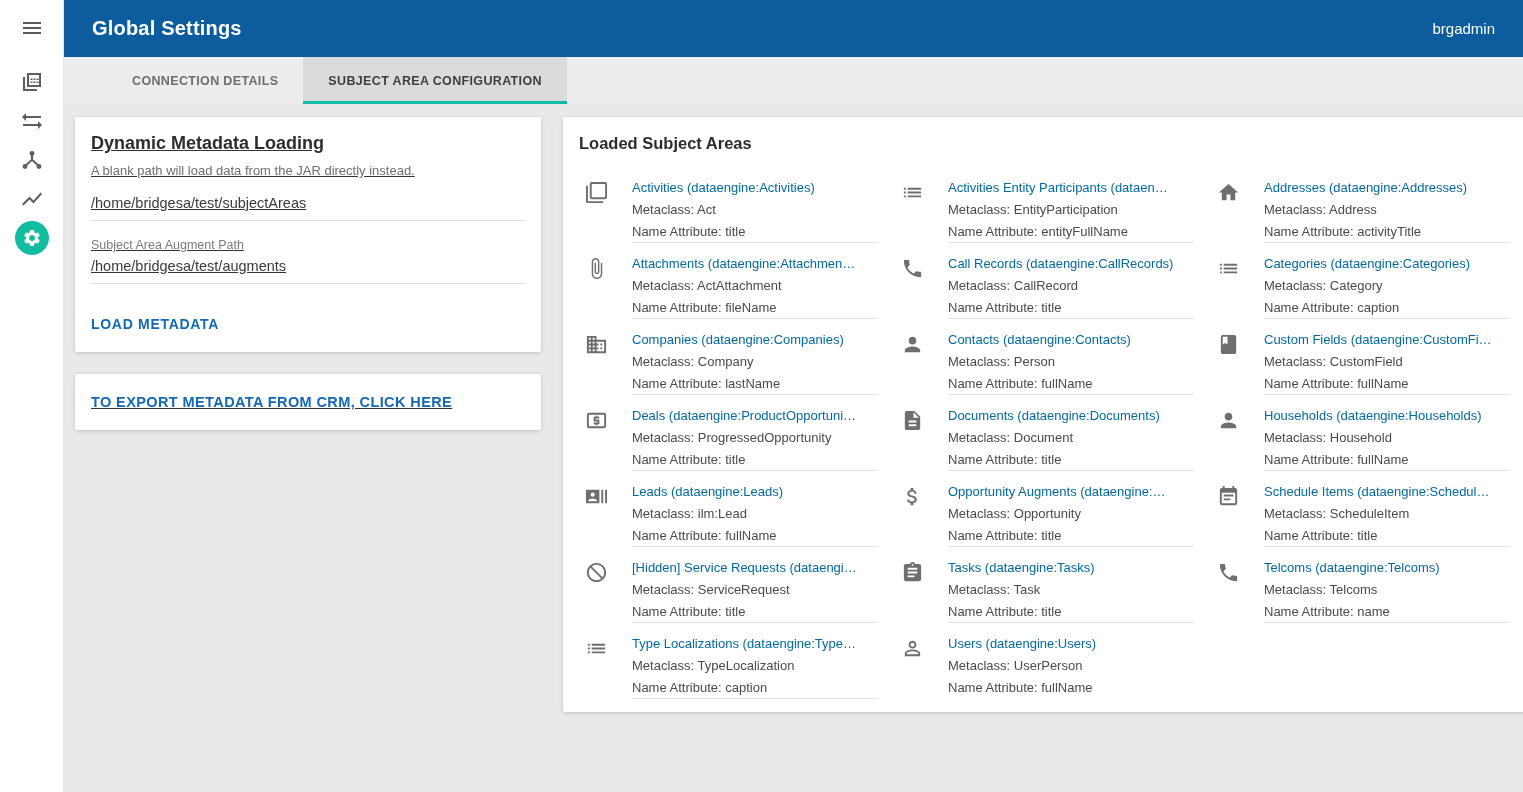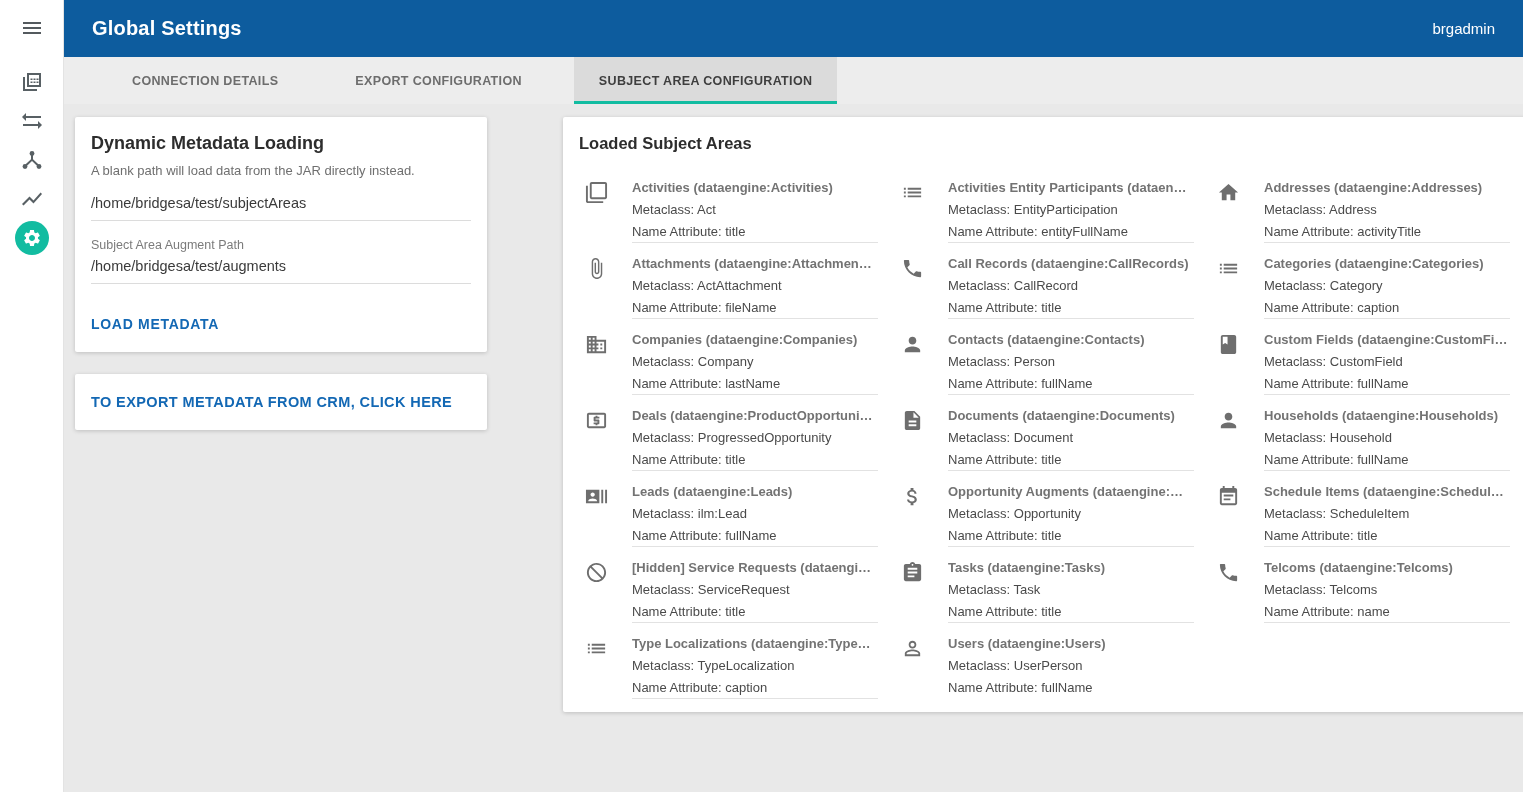--- a/index.html
+++ b/index.html
@@ -36,38 +36,38 @@
     position:absolute; left:64px; top:0; right:0; height:57px;
     background:var(--header-bg,#0d5c9e); color:#fff;
     display:flex; align-items:center; padding:0 28px;gap:24px;
   }
   .header .title { font-size:20px; font-weight:bold; letter-spacing:.2px; }
   .header .user { margin-left:auto; font-size:15px; }
 
   
   .tabbar {
     position:absolute; left:64px; top:57px; right:0; height:47px;
-    background:var(--tabbar-bg,#ededed); display:flex; padding-left:43px;gap:27px;
+    background:var(--tabbar-bg,#ededed); display:flex; padding-left:43px;
   }
   .tab {
     position:relative; padding:0 25px; display:flex; align-items:center;
     font-size:12.5px; font-weight:bold; letter-spacing:.35px;
     color:#6d6d6d; cursor:pointer; white-space:nowrap;
   }
   .tab.active { background:var(--active-tab-bg,#dbdbdb); color:#3e3e3e; }
   .tab.active::after {
     content:""; position:absolute; left:0; right:0; bottom:0; height:3px;
     background:var(--accent,#12bca1);
   }
 
   
   .main { position:absolute; left:64px; top:104px; right:0; bottom:0; }
   .card { background:#fff; border-radius:2px; box-shadow:0 1px 4px rgba(0,0,0,.18); }
 
-  .left-col { position:absolute; left:11px; top:13px; width:412px; }
+  .left-col { position:absolute; left:11px; top:13px; width:466px;text-decoration:underline; }
   .card-meta { padding:16px 16px 18px; }
   .card-meta .c-title { font-size:18px; font-weight:bold; color:#2d2d2d; }
   .card-meta .c-sub { margin-top:9px; font-size:13px; color:#6f6f6f; }
   .field { margin-top:17px; }
   .field .f-label { font-size:12.5px; color:#7b7b7b; }
   .field input {
     display:block; width:100%; margin-top:6px; padding:0 0 9px;
     border:none; border-bottom:1px solid #dcdcdc; outline:none;
     font-family:"Liberation Sans", sans-serif; font-size:14.5px; color:#3a3a3a;
     background:transparent;
@@ -92,21 +92,21 @@
   }
   .sa-item { display:flex; }
   .sa-icon { width:54px; flex:0 0 54px; padding:8px 0 0 7px; color:#6e6e6e; }
   .sa-icon svg { width:23px; height:23px; }
   .sa-body {
     flex:1; margin-right:16px; padding-top:7px; height:70px;
     border-bottom:1px solid #e2e2e2; overflow:hidden;
   }
   .sa-grid > div.sa-item:last-of-type .sa-body { border-bottom:none; }
   .sa-name {
-    font-size:13px; font-weight:bold; color:#737373;
+    font-size:13px; font-weight:normal; color:#0369a1;
     white-space:nowrap; overflow:hidden;
   }
   .sa-line { margin-top:7px; font-size:13px; color:#4a4a4a; white-space:nowrap; overflow:hidden; }
 </style>
 </head>
 <body>
 
 <div class="sidebar">
   <div class="menu-btn">
     <span><svg viewBox="0 0 24 24" aria-hidden="true">
@@ -157,23 +157,20 @@
 
 <div class="header">
   <div class="title">Global Settings</div>
   <div class="user">brgadmin</div>
 </div>
 
 <div class="tabbar">
   <div class="tab">
       <span>CONNECTION DETAILS</span>
     </div>
-    <div class="tab">
-      <span>EXPORT CONFIGURATION</span>
-    </div>
     <div class="tab active">
       <span>SUBJECT AREA CONFIGURATION</span>
     </div>
 </div>
 
 <div class="main">
 
   <div class="left-col">
     <div class="card card-meta">
       <div class="c-title">Dynamic Metadata Loading</div>

